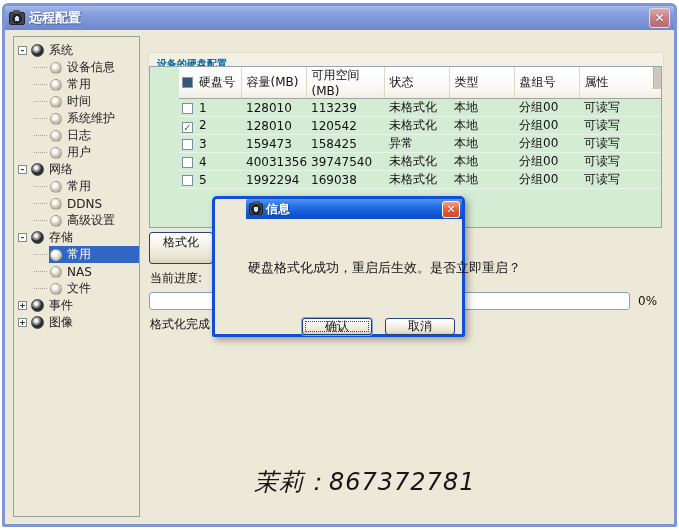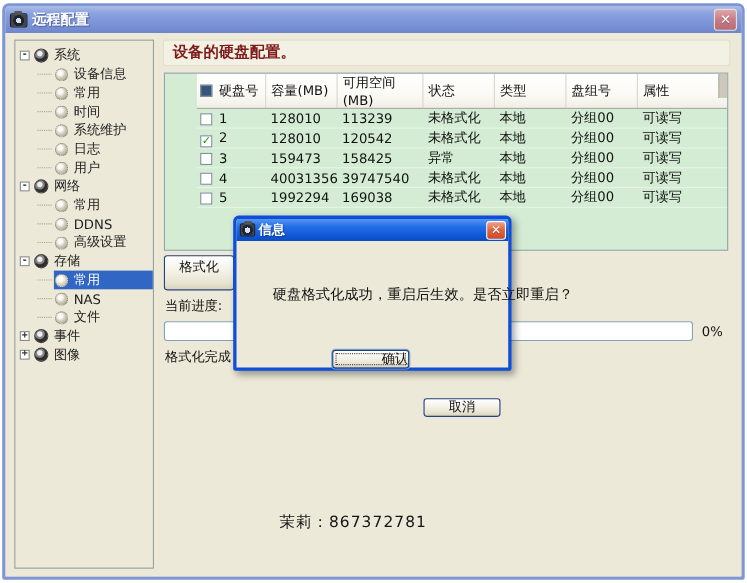--- a/index.html
+++ b/index.html
@@ -29,23 +29,23 @@
   .hl { display:flex; align-items:center; flex:1 1 auto; height:17px; padding-left:1px; }
   .tree-item.selected .hl { background:#3166c5; color:#fff; }
   .lens { width:13px; height:13px; border-radius:50%; margin-right:5px; flex:0 0 auto;
           background:radial-gradient(circle at 38% 34%, #eee 0 2px, #888 3px 4px, #2e2e2e 5px 70%, #555 100%); border:1px solid #444; }
   .gear { width:12px; height:12px; border-radius:50%; margin-right:5px; flex:0 0 auto;
           background:radial-gradient(circle at 38% 34%, #fcfcf6 0 2px, #d6d2c2 45%, #a19d8c 90%); border:1px dotted #8b8778; }
   .tree-item.selected .gear { background:radial-gradient(circle at 38% 34%, #fff 0 2px, #e8e4d4 45%, #b8b4a4 90%); }
 
   
   .main { position:absolute; left:141px; top:6px; right:6px; height:481px; }
-  .section-band { position:absolute; left:2px; top:0; right:4px; height:24px; background:#f3f1e4;
+  .section-band { position:absolute; left:2px; top:16px; right:4px; height:24px; background:#f3f1e4;
                   border:1px solid #e2dfcd; border-radius:3px; line-height:22px; padding-left:8px;
-                  color:#7f1d1d; font-size:14px; font-weight:bold; }
+                  color:#0369a1; font-size:10px; font-weight:bold; }
   .table-box { position:absolute; left:3px; top:30px; width:513px; height:162px;
                border:1px solid #94a4b0; background:#d4ebd4; overflow:hidden; }
   table { border-collapse:collapse; table-layout:fixed; width:100%;margin-left:29px; }
   th { height:22px; font-size:12px; font-weight:normal; text-align:left; color:#111; padding:0 0 0 5px;
        background:linear-gradient(180deg,#ffffff 0%,#fbfaf5 60%,#efeee6 100%);
        border-right:1px solid #dbd8cc; border-bottom:1px solid #a5a59d; }
   th.c0 { padding-left:3px; }
   td { height:17px; font-size:12px; color:#111; padding:0 0 0 5px; border-bottom:1px solid #e7f4e7; }
   td.c0 { padding-left:3px; }
   .hdr-corner { position:absolute; right:0; top:0; width:8px; height:22px; background:#ccc9bb; border-left:1px solid #b4b1a4; }
@@ -56,36 +56,36 @@
             border:1px solid #27427c; border-radius:3px;
             background:linear-gradient(180deg,#ffffff 0%,#f4f2e8 45%,#e8e4d0 80%,#d8d3bc 100%);
             box-shadow:inset 0 1px 0 #fff; line-height:19px; cursor:default; }
   .format-btn { left:3px; top:196px; width:64px; }
   .progress-label { position:absolute; left:4px; top:234px; font-size:12px; color:#111; }
   .progress-bar { position:absolute; left:3px; top:256px; width:481px; height:18px; background:#fff;
                   border:1px solid #88a0b8; border-radius:3px; overflow:hidden; }
   .progress-fill { height:100%; background:#3db53d; width:0; }
   .progress-pct { position:absolute; left:492px; top:258px; font-size:12px; color:#111; }
   .status-text { position:absolute; left:4px; top:280px; font-size:12px; color:#111; }
-  .watermark { position:absolute; left:108px; top:430px; font-size:14px; color:#161616; letter-spacing:1px; }
+  .watermark { position:absolute; left:108px; top:430px; font-size:24px; color:#161616; letter-spacing:1px;font-style:italic; }
 
   
   .dialog { position:absolute; left:212px; top:196px; width:253px; height:141px;
             border:3px solid #0f4ed8; border-radius:5px 5px 2px 2px; background:#ece9d8;
-            box-shadow:3px 3px 7px rgba(0,0,0,.35); }
+            box-shadow:3px 3px 7px rgba(0,0,0,.35);padding-left:31px; }
   .dialog .titlebar { height:20px; border-radius:2px 2px 0 0; padding:0 2px 0 3px;
             background:linear-gradient(180deg,#5596f2 0%,#2470e8 35%,#1058d4 75%,#0c4cc4 100%); }
   .dialog .title { font-size:12px; margin-left:3px; }
   .dialog .cam-icon { width:14px; height:12px; }
   .dialog .close-btn { width:18px; height:17px; border:1px solid #fff;
             background:linear-gradient(180deg,#f4a183 0%,#e4603a 50%,#cf4a24 100%); font-size:11px; }
   .dialog-msg { position:absolute; left:19px; top:60px; font-size:13px; color:#111; white-space:nowrap;margin-left:14px; }
   .dialog .xp-btn { height:17px; width:70px; line-height:15px; top:119px; }
-  .confirm-btn { left:87px; border-color:#1a3f80; box-shadow:0 0 0 1px #83a6d4, inset 0 1px 0 #fff; outline:1px dotted #444; outline-offset:-4px;text-align:right; }
-  .cancel-btn { left:170px;margin-top:44px; }
+  .confirm-btn { left:87px; border-color:#1a3f80; box-shadow:0 0 0 1px #83a6d4, inset 0 1px 0 #fff; outline:1px dotted #444; outline-offset:-4px; }
+  .cancel-btn { left:170px; }
 </style>
 </head>
 <body>
 
 <div class="window">
   <div class="titlebar">
     <span class="cam-icon"></span>
     <span class="title">远程配置</span>
     <span class="close-btn">✕</span>
   </div>

